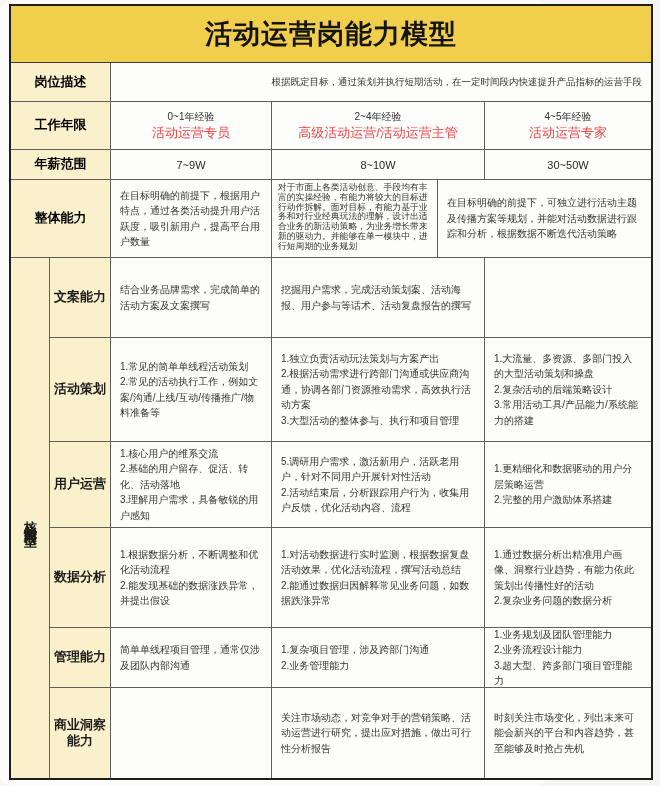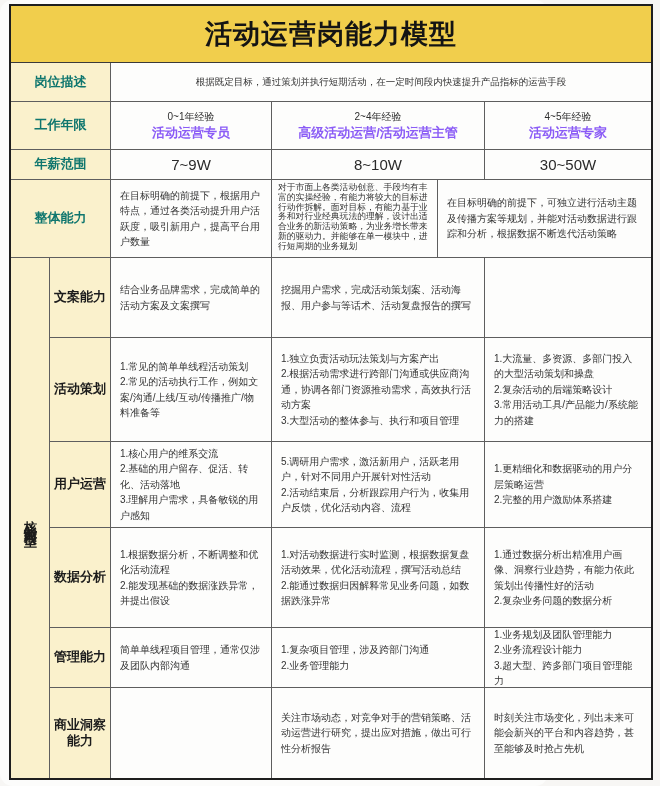--- a/index.html
+++ b/index.html
@@ -56,21 +56,21 @@
     align-items:center;justify-content:center;
     border-bottom:1px solid #3a3a3a;
   }
   .title-row .txt{
     font-size:27px;font-weight:700;color:#141414;
     letter-spacing:1px;text-align:center;
   }
 
   .label-cell{
     background:#faf1cc;
-    font-size:13px;font-weight:600;color:#0f766e;
+    font-size:13px;font-weight:600;color:#000000;
     text-align:center;line-height:1.3;
     padding:2px 4px;
   }
   .core-label-cell{
     background:#faf1cc;
     border-right:1px solid #5e5e5e;
   }
   .vertical-txt{
     writing-mode:vertical-rl;text-orientation:upright;
     font-size:13px;font-weight:600;color:#1c1c1c;
@@ -79,26 +79,26 @@
 
   .body-cell{
     background:#fdfdfc;
     font-size:10px;color:#333;
     line-height:15.5px;
     padding:5px 9px;
     text-align:left;
     justify-content:flex-start;
     white-space:pre-line;
   }
-  .body-cell.centered{justify-content:center;text-align:center;}
+  .body-cell.centered{justify-content:flex-end;text-align:center;}
   .desc-cell{font-size:9.5px;color:#333;}
-  .salary-cell{font-size:15px;color:#2a2a2a;text-align:right;}
+  .salary-cell{font-size:11px;color:#2a2a2a;text-align:right;}
   .exp-cell{flex-direction:column;gap:2px;padding:3px;}
   .exp-years{font-size:10px;color:#2e2e2e;line-height:1.3;}
-  .exp-role{font-size:13px;font-weight:700;color:#8b5cf6;line-height:1.3;}
+  .exp-role{font-size:13px;font-weight:400;color:#ef4444;line-height:1.3;}
   .overall-small{
     font-size:8.8px;line-height:9.8px;
     padding:3px 6px;align-items:flex-start;
   }
   .core-rows{display:flex;flex-direction:column;flex:1 1 auto;min-width:0;}
   .core-row{display:flex;flex-direction:row;border-bottom:1px solid #5e5e5e;box-sizing:border-box;}
   .core-row:last-child{border-bottom:none;}
   .sub-label{
     background:#faf1cc;
     font-size:13px;font-weight:600;color:#1c1c1c;

